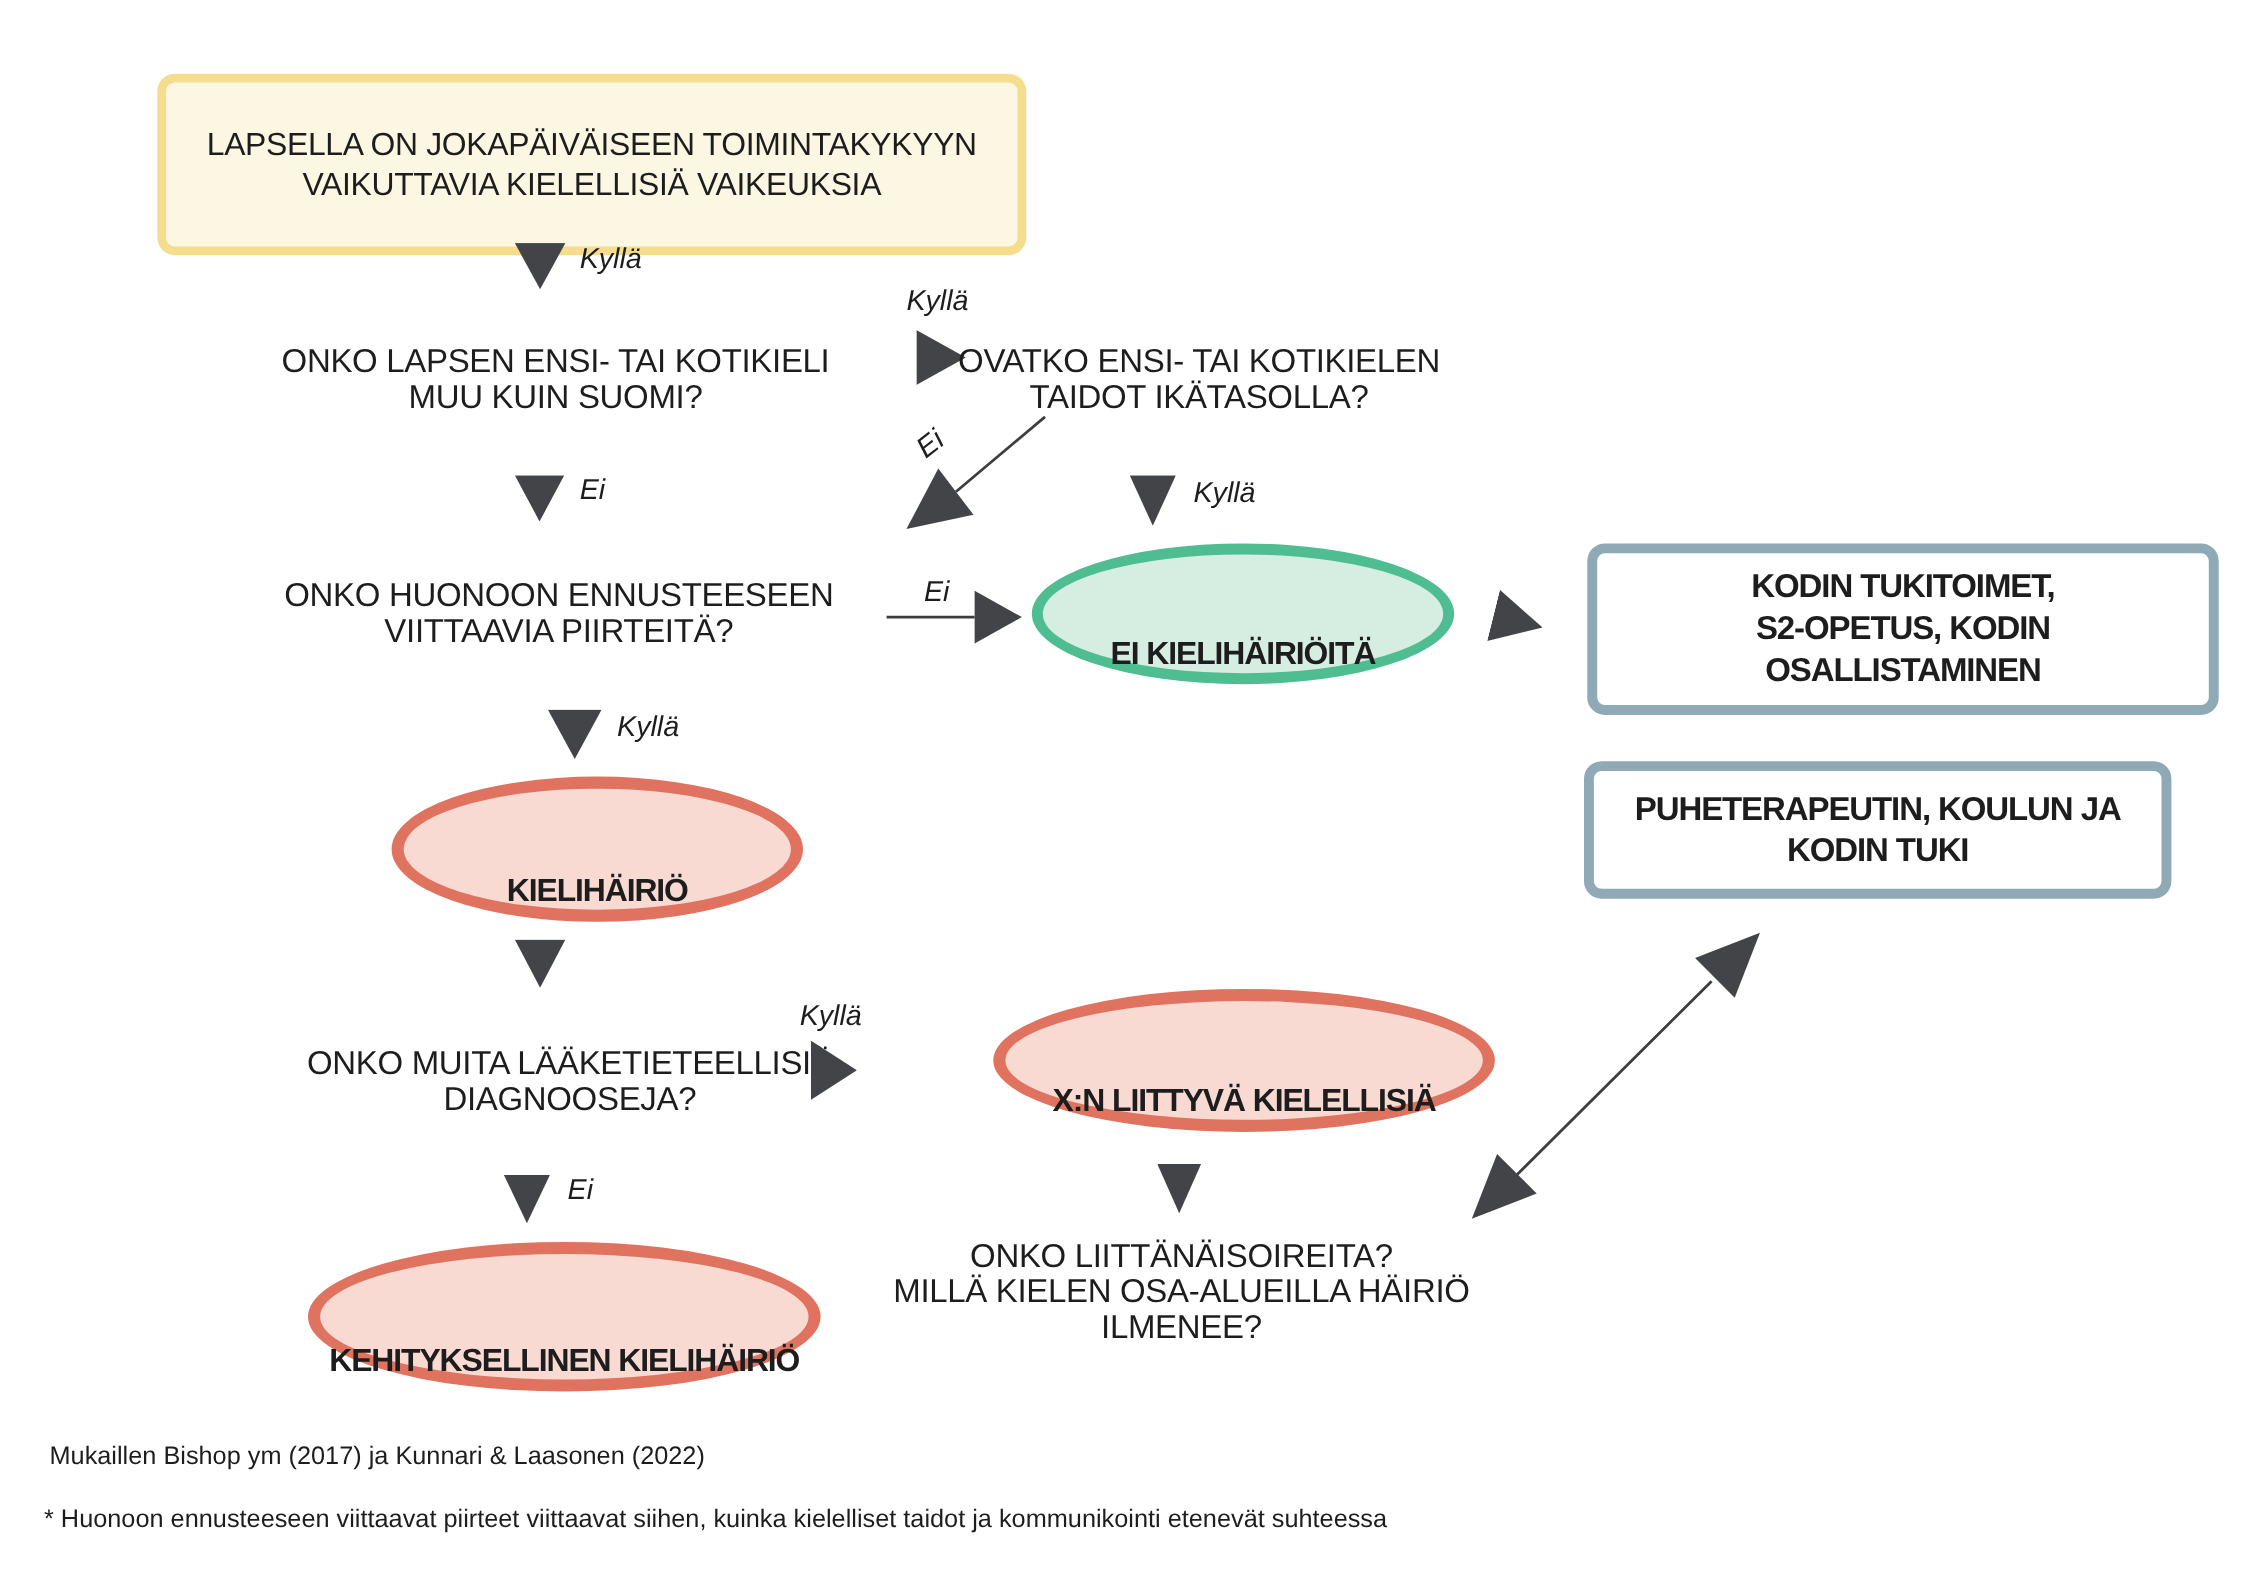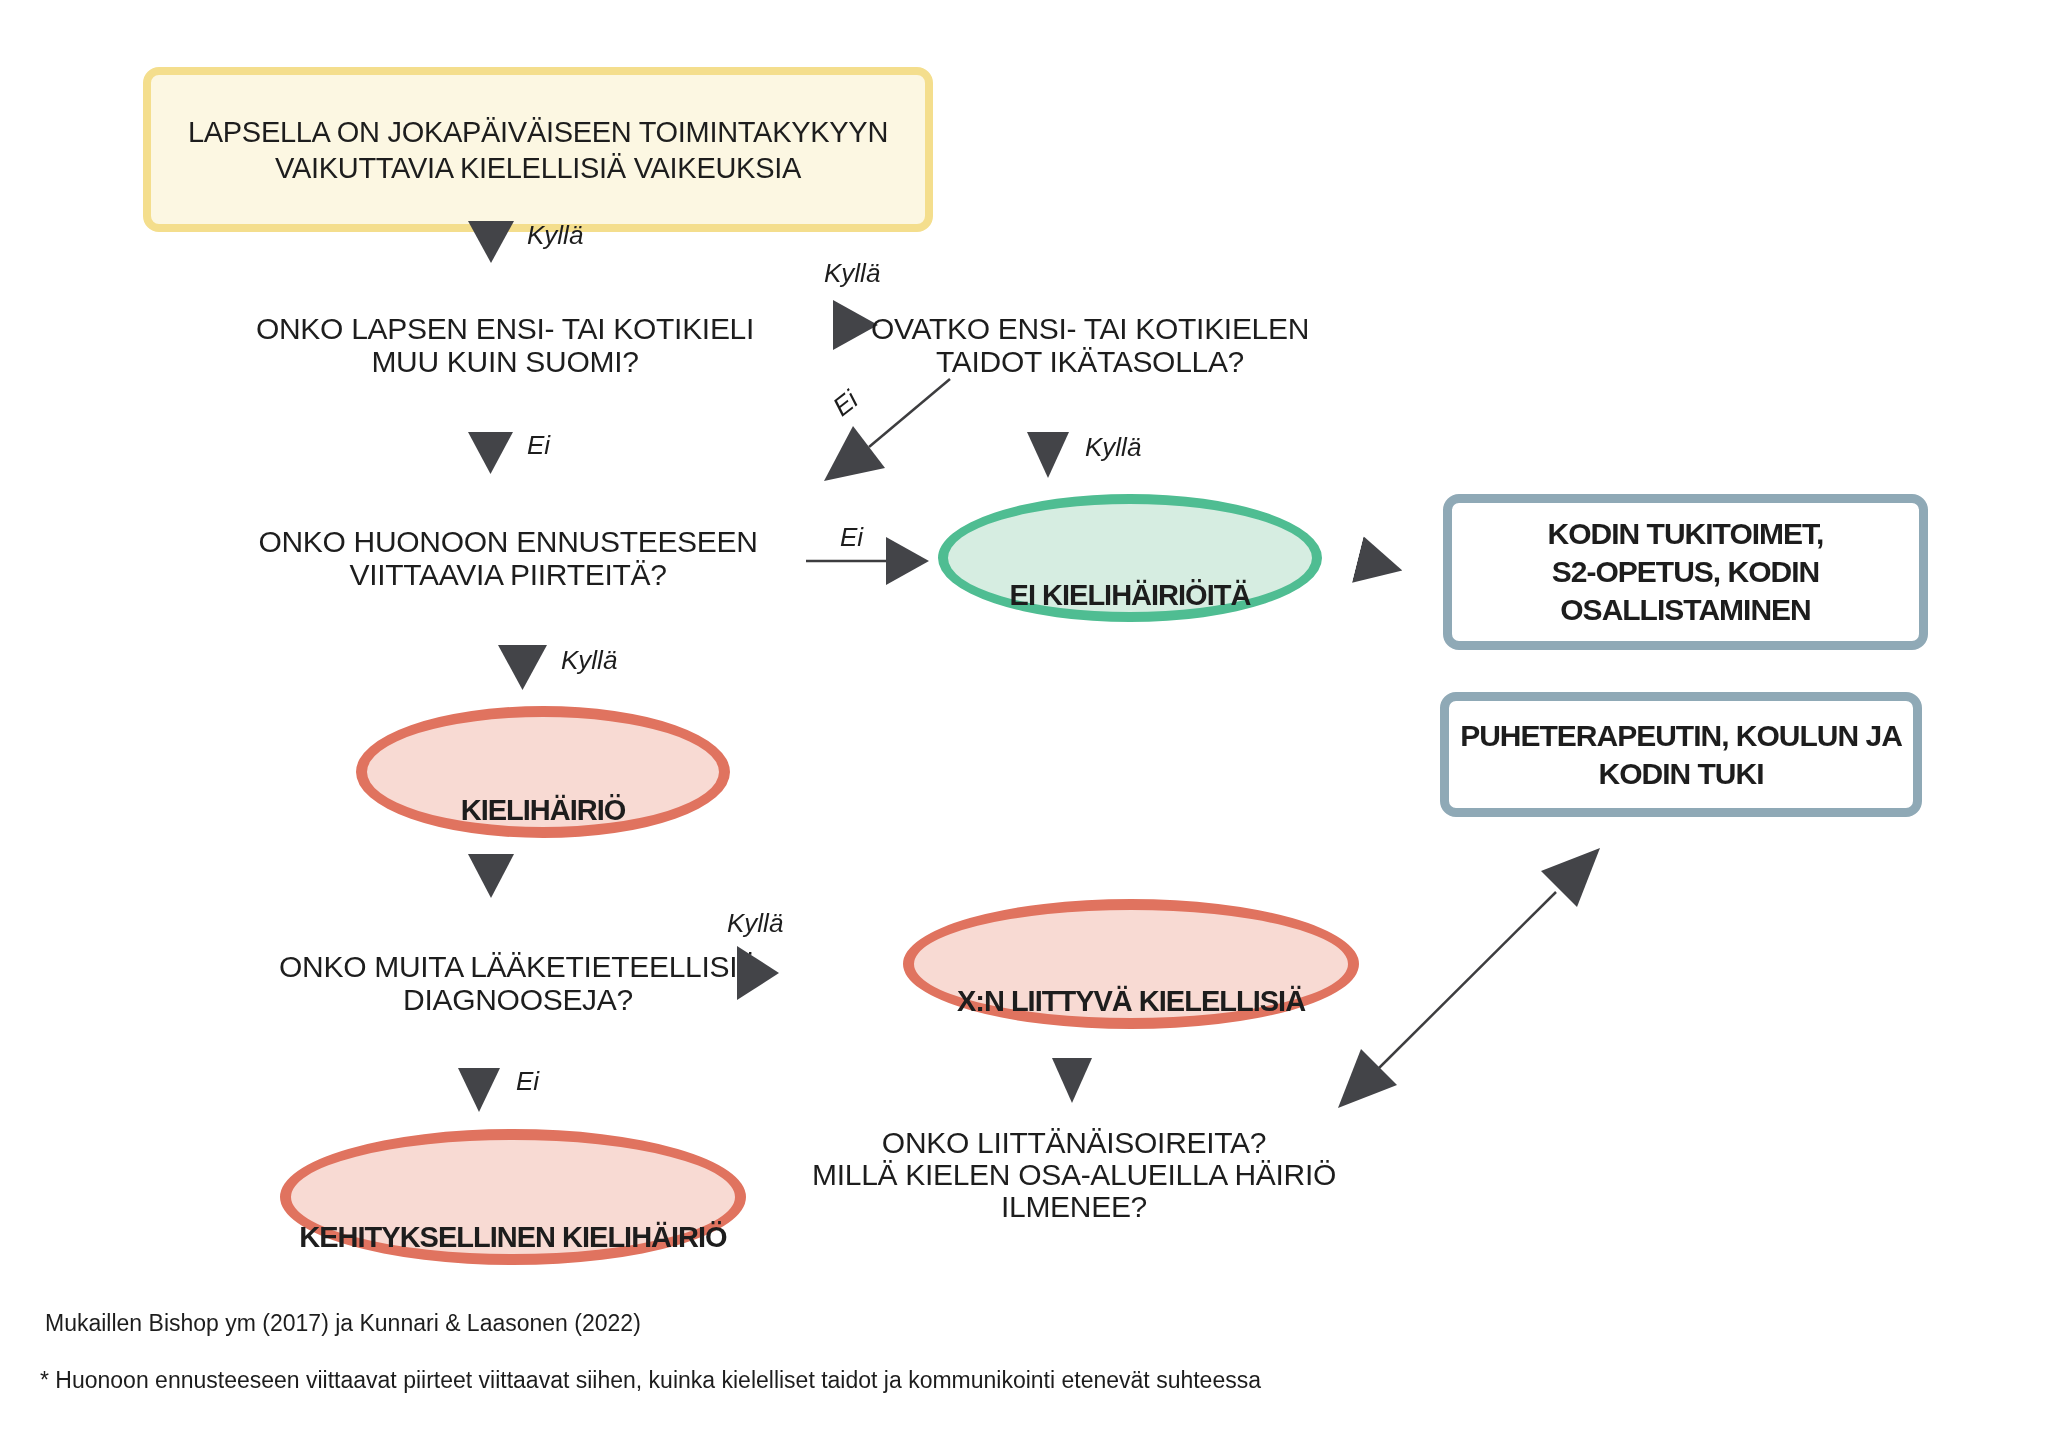--- a/index.html
+++ b/index.html
@@ -101,27 +101,27 @@
     <div>VIITTAAVIA PIIRTEITÄ?</div>
   </div>
   <div class="lbl" style="left:840px; top:522px;">Ei</div>
 
   <div class="ellipse green" style="left:938px; top:494px; width:384px; height:128px;">
     <span class="node-text">EI KIELIHÄIRIÖITÄ</span>
   </div>
 
   <div class="tri tri-right" style="left:1357px; top:541px; width:46px; height:48px; transform:rotate(14deg);"></div>
 
-  <div class="action-box" style="left:1443px; top:494px; width:485px; height:156px;">
+  <div class="action-box" style="left:1443px; top:494px; width:574px; height:156px;">
     <div>KODIN TUKITOIMET,</div>
     <div>S2-OPETUS, KODIN</div>
     <div>OSALLISTAMINEN</div>
   </div>
 
-  <div class="action-box" style="left:1440px; top:692px; width:482px; height:125px;">
+  <div class="action-box" style="left:1440px; top:692px; width:534px; height:125px;">
     <div>PUHETERAPEUTIN, KOULUN JA</div>
     <div>KODIN TUKI</div>
   </div>
 
   <div class="tri tri-down" style="left:498px; top:645px; width:49px; height:45px;"></div>
   <div class="lbl" style="left:561px; top:645px;">Kyllä</div>
 
   <div class="ellipse red" style="left:356px; top:706px; width:374px; height:132px;">
     <span class="node-text">KIELIHÄIRIÖ</span>
   </div>

